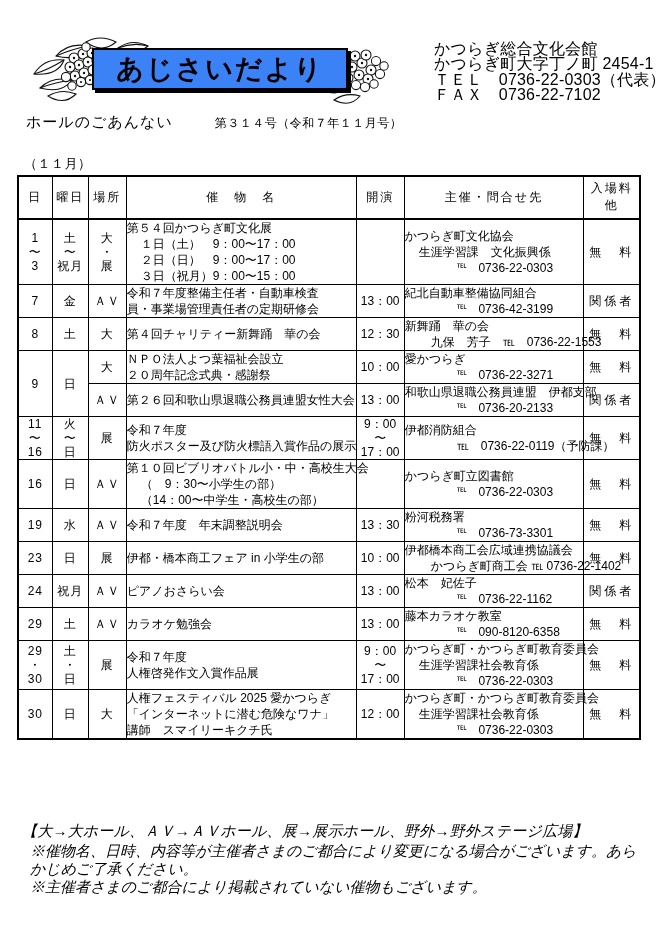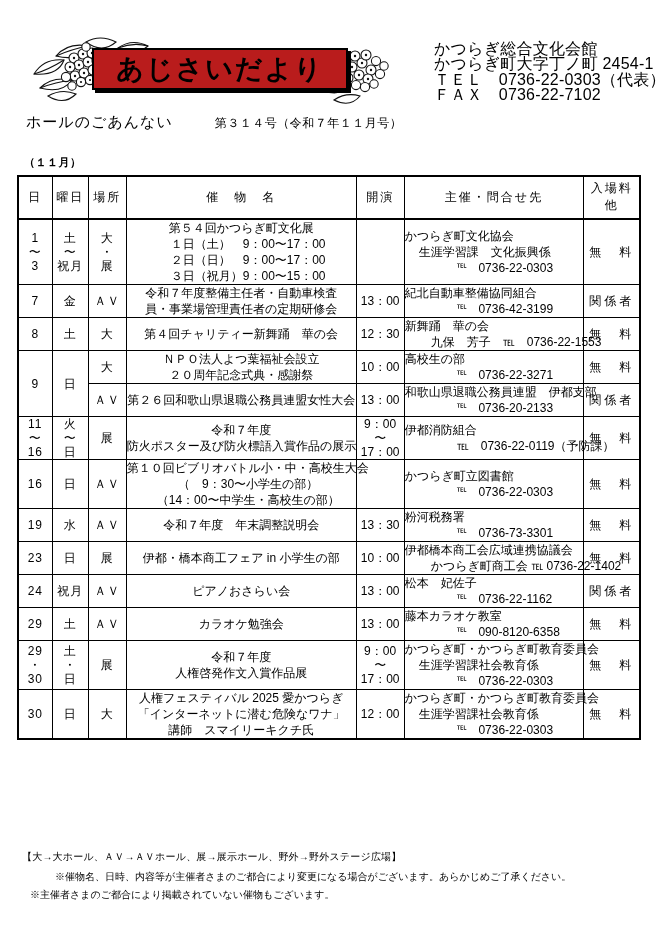--- a/index.html
+++ b/index.html
@@ -35,21 +35,21 @@
     width: 380px;
     height: 76px;
   }
   .title-box {
     position: absolute;
     left: 66px;
     top: 14px;
     width: 252px;
     height: 38px;
     border: 2.5px solid #000;
-    background: #b91c1c;
+    background: #3b82f6;
     box-shadow: 3px 3px 0 #000;
     display: flex;
     align-items: center;
     justify-content: center;
     z-index: 4;
   }
   .title-box .t {
     font-family: "DejaVu Sans", sans-serif;
     font-weight: bold;
     font-size: 27px;
@@ -97,23 +97,22 @@
     margin-left: 42px;
     white-space: nowrap;
     letter-spacing: 0.5px;
   }
 
   .month {
     position: absolute;
     left: 24px;
     top: 155px;
     font-family: "Liberation Sans", sans-serif;
-    font-size: 11px;
+    font-size: 13px;
     letter-spacing: 0.5px;
-    font-weight: bold;
   }
 
   
   table.sched {
     position: absolute;
     left: 17px;
     top: 175px;
     width: 624px;
     border-collapse: collapse;
     table-layout: fixed;
@@ -151,46 +150,47 @@
     line-height: 15px;
   }
   td.day, td.dow { letter-spacing: 1px; }
   td.place { letter-spacing: 1px; }
   td.fee { letter-spacing: 3px; padding-left: 3px; margin-left: 11px; }
   td.time { font-size: 11.5px; letter-spacing: 0px; white-space: nowrap; }
 
   td.event {
     padding: 4px 2px 4px 5px;
     line-height: 16px;
-    text-align: center;
+    text-align: left;
   }
   td.org {
     padding: 4px 2px 4px 4px;
     line-height: 16px;
     text-align: left;
   }
   td .ln { display: block; white-space: nowrap; }
   td .indent1 { padding-left: 14px; }
   td .indent2 { padding-left: 26px; }
   td .indent3 { padding-left: 52px; }
   td .small { font-size: 12px; }
   .stackv .ln { line-height: 14px; }
 
   
   .notes {
     position: absolute;
     left: 22px;
-    top: 848px;
+    top: 822px;
     font-family: "Liberation Sans", sans-serif;
-    font-size: 10px;
+    font-size: 15px;
     line-height: 18px;
     width: 620px;
+    font-style: italic;
   }
   .notes .n1 { letter-spacing: 0.2px; }
-  .notes .n2 { margin-top: 2px; letter-spacing: 0px; padding-left: 8px; margin-left: 25px; }
+  .notes .n2 { margin-top: 2px; letter-spacing: 0px; padding-left: 8px; }
   .notes .n3 { padding-left: 8px; }
   .notes .n4 { padding-left: 22px; }
 </style>
 </head>
 <body>
 
 <div class="page">
 
   <div class="masthead">
     <div class="title-wrap">
@@ -419,21 +419,21 @@
             <span class="ln">大</span>
           </td>
           <td class="event">
             <span class="ln">ＮＰＯ法人よつ葉福祉会設立</span>
             <span class="ln">２０周年記念式典・感謝祭</span>
           </td>
           <td class="time stackv">
             <span class="ln">10：00</span>
           </td>
           <td class="org">
-            <span class="ln">高校生の部</span>
+            <span class="ln">愛かつらぎ</span>
             <span class="ln indent3">℡　0736-22-3271</span>
           </td>
           <td class="fee">無　料</td>
         </tr>
         <tr>
           <td class="place stackv">
             <span class="ln">ＡＶ</span>
           </td>
           <td class="event">
             <span class="ln small">第２６回和歌山県退職公務員連盟女性大会</span>

